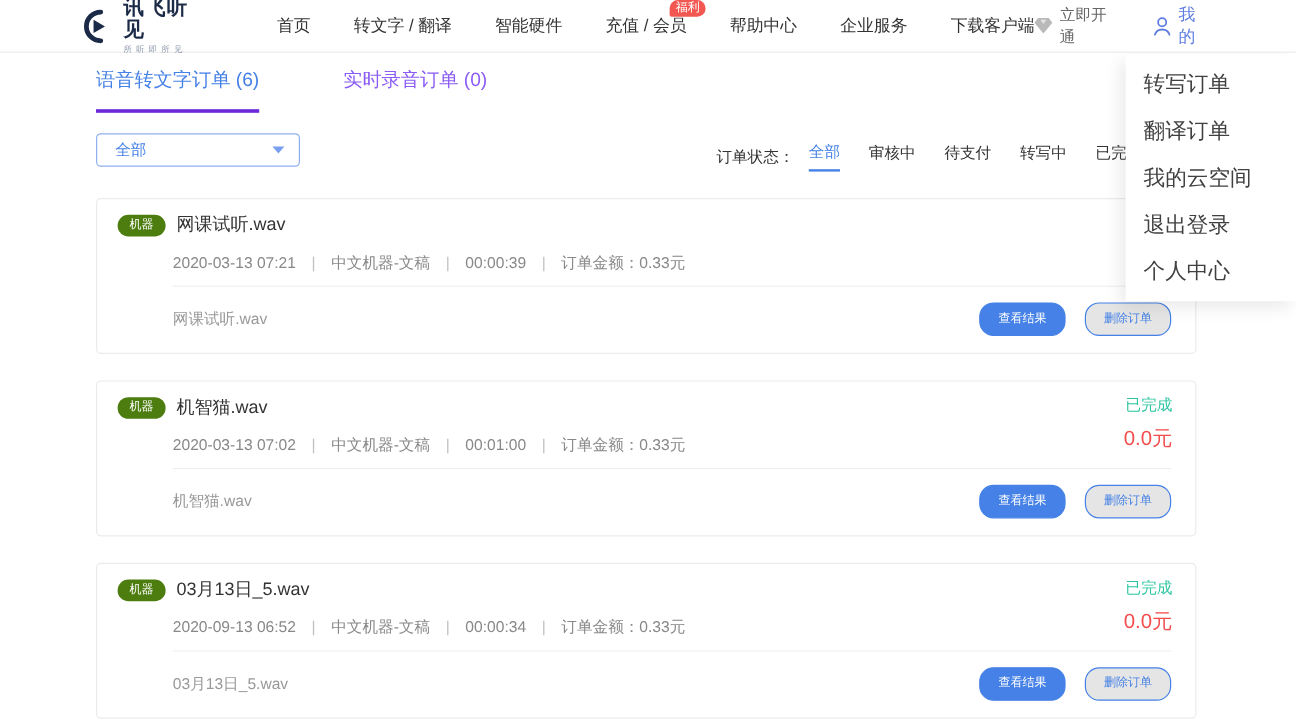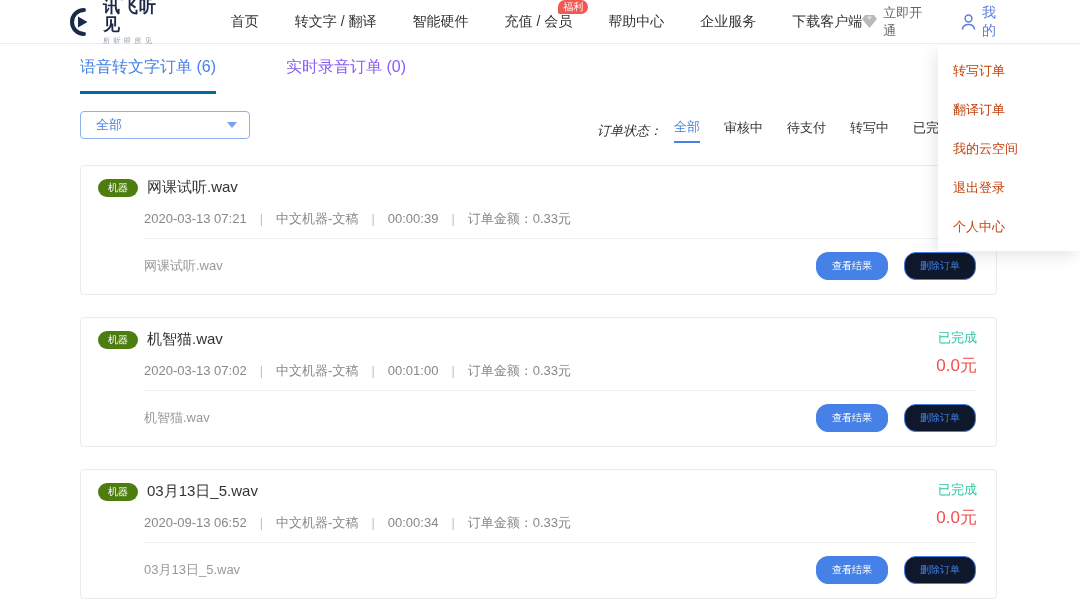--- a/index.html
+++ b/index.html
@@ -30,36 +30,36 @@
   .nav-badge.show { display: inline-block; }
   .top-right { margin-left: auto; margin-right: 70px; display: flex; align-items: center; }
   .activate { display: flex; align-items: center; cursor: pointer; }
   .activate-label { font-size: 13px; color: #666; margin-left: 6px; }
   .my { display: flex; align-items: center; margin-left: 26px; cursor: pointer; }
   .my-label { font-size: 14px; color: #5e7ce0; margin-left: 6px; }
 
   
   .tabs { position: absolute; top: 57px; left: 80px; display: flex; z-index: 5; }
   .tab { font-size: 16px; color: #8b5cf6; margin-right: 70px; padding-bottom: 13px; cursor: pointer; white-space: nowrap; }
-  .tab.active { color: #4581e6; border-bottom: 3px solid #0369a1; }
+  .tab.active { color: #4581e6; border-bottom: 3px solid #6d28d9; }
 
   
   .select {
     position: absolute; top: 111px; left: 80px; width: 170px; height: 28px;
     border: 1px solid #8fb0ee; border-radius: 4px; background: #fff;
     display: flex; align-items: center; cursor: pointer; z-index: 5;
   }
   .select-value { font-size: 13px; color: #4581e6; margin-left: 15px; }
   .caret {
     margin-left: auto; margin-right: 12px; width: 0; height: 0;
     border-left: 5px solid transparent; border-right: 5px solid transparent;
     border-top: 6px solid #7a9ff0;
   }
   .status-filter { position: absolute; top: 118px; left: 597px; display: flex; align-items: center; z-index: 5; }
-  .sf-label { font-size: 13px; color: #333; margin-right: 12px; white-space: nowrap; font-style: italic; }
+  .sf-label { font-size: 13px; color: #333; margin-right: 12px; white-space: nowrap; }
   .sf-opt { font-size: 13px; color: #333; margin-right: 24px; padding-bottom: 5px; cursor: pointer; white-space: nowrap; }
   .sf-opt.active { color: #4581e6; border-bottom: 2px solid #4581e6; }
 
   
   .orders { position: absolute; top: 165px; left: 80px; width: 917px; z-index: 5; }
   .card {
     position: relative; background: #fff; border: 1px solid #ebebeb; border-radius: 4px;
     padding: 12px 20px 14px 17px; margin-bottom: 22px;
   }
   .card-head { display: flex; align-items: center; }
@@ -69,32 +69,32 @@
   }
   .o-title { font-size: 15px; color: #333; margin-left: 9px; }
   .o-meta { margin: 13px 0 0 46px; font-size: 13px; color: #888; height: 16px; }
   .o-meta .sep { color: #c0c0c0; margin: 0 13px; }
   .o-divider { border-top: 1px solid #f0f0f0; margin: 12px 0 0 46px; }
   .card-foot { display: flex; align-items: center; justify-content: space-between; margin: 13px 0 0 46px; }
   .o-file { font-size: 13px; color: #999; }
   .o-actions { display: flex; align-items: center; }
   .btn { font-family: inherit; font-size: 10px; line-height: 16px; padding: 5px 15px; border-radius: 12px; cursor: pointer; }
   .btn-view { background: #4581e6; color: #fff; border: 1px solid #4581e6; }
-  .btn-del { background: #0f172a; color: #4581e6; border: 1px solid #4581e6; margin-left: 16px; }
+  .btn-del { background: #e5e5e5; color: #4581e6; border: 1px solid #4581e6; margin-left: 16px; }
   .card-status { position: absolute; top: 11px; right: 19px; text-align: right; }
   .o-status { font-size: 13px; color: #2dc5a2; }
   .o-price { font-size: 17px; color: #f34d4d; margin-top: 7px; }
 
   
   .user-menu {
     position: absolute; top: 45px; left: 938px; width: 142px; height: 206px;
     background: #fff; box-shadow: -4px 6px 14px rgba(0,0,0,0.09);
     z-index: 30; padding-top: 6px;
   }
-  .menu-item { height: 39px; line-height: 39px; padding-left: 15px; font-size: 13px; color: #c2410c; cursor: pointer; }
+  .menu-item { height: 39px; line-height: 39px; padding-left: 15px; font-size: 18px; color: #404040; cursor: pointer; }
 </style>
 </head>
 <body>
 
 <div class="frame">
 
   <header class="topbar">
     <div class="logo">
       <svg class="logo-icon" viewBox="0 0 28 30">
         <path d="M16 3 A11.5 11.5 0 1 0 16 27" fill="none" stroke="#1b2a47" stroke-width="4" stroke-linecap="round"></path>

